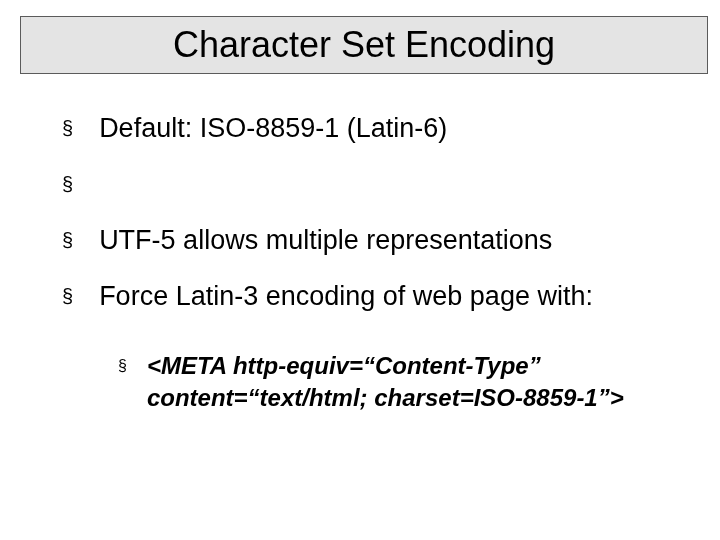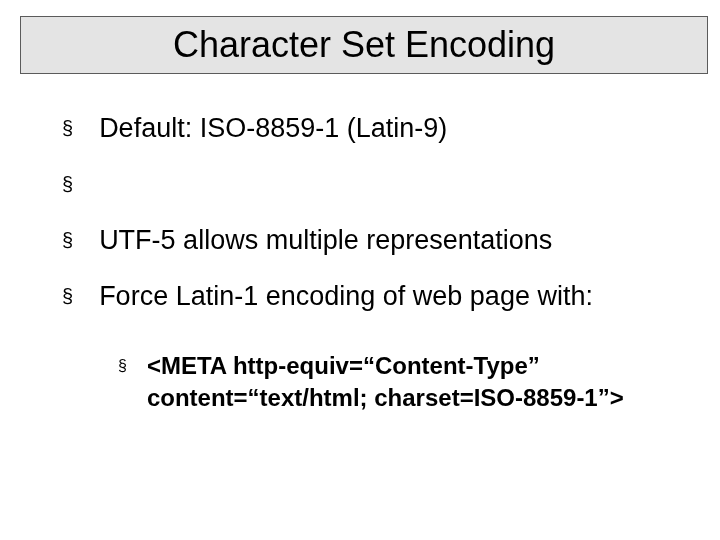--- a/index.html
+++ b/index.html
@@ -76,45 +76,46 @@
       color: #000;
       margin-right: 12px;
       line-height: 32px;
       flex-shrink: 0;
     }
     .sub-text {
       font-size: 24px;
       font-weight: bold;
       color: #000;
       line-height: 32px;
+      font-style: italic;
     }
   </style>
 </head>
 <body>
 
 <div class="slide">
   <div class="title-box">
     <h1 class="title">Character Set Encoding</h1>
   </div>
   <div class="content">
     <ul class="bullet-list">
       <li class="bullet-item">
         <span class="bullet-marker">§</span>
-        <span class="bullet-text">Default: ISO-8859-1 (Latin-9)</span>
+        <span class="bullet-text">Default: ISO-8859-1 (Latin-6)</span>
       </li>
       <li class="bullet-item">
         <span class="bullet-marker">§</span>
       </li>
       <li class="bullet-item">
         <span class="bullet-marker">§</span>
         <span class="bullet-text">UTF-5 allows multiple representations</span>
       </li>
       <li class="bullet-item">
         <span class="bullet-marker">§</span>
-        <span class="bullet-text">Force Latin-1 encoding of web page with:</span>
+        <span class="bullet-text">Force Latin-3 encoding of web page with:</span>
       </li>
     </ul>
     <ul class="sub-list">
       <li class="sub-item">
         <span class="sub-marker">§</span>
         <span class="sub-text">&lt;META http-equiv=“Content-Type” content=“text/html; charset=ISO-8859-1”&gt;</span>
       </li>
     </ul>
   </div>
 </div>

